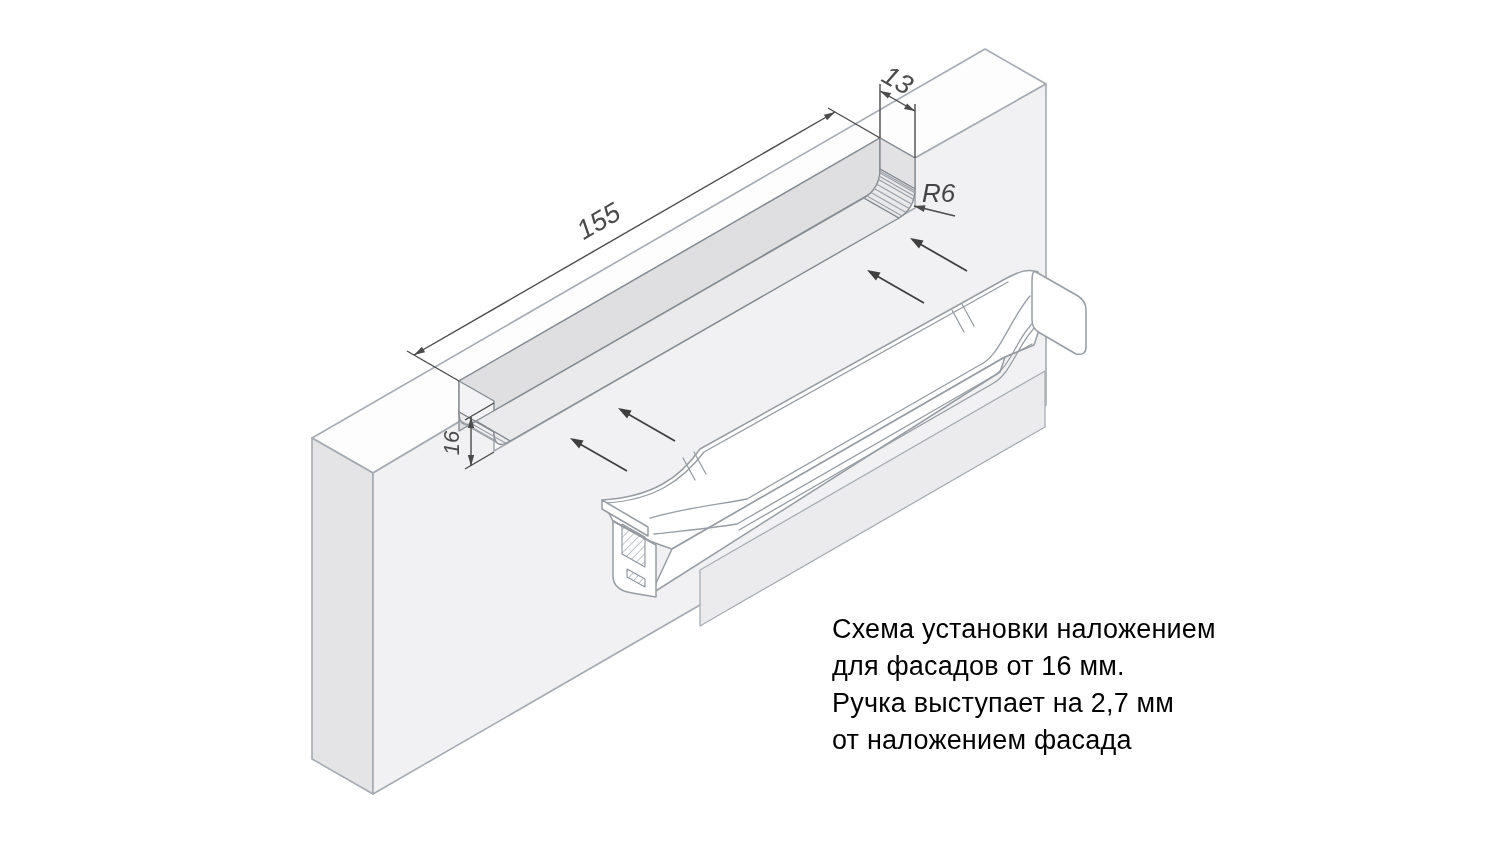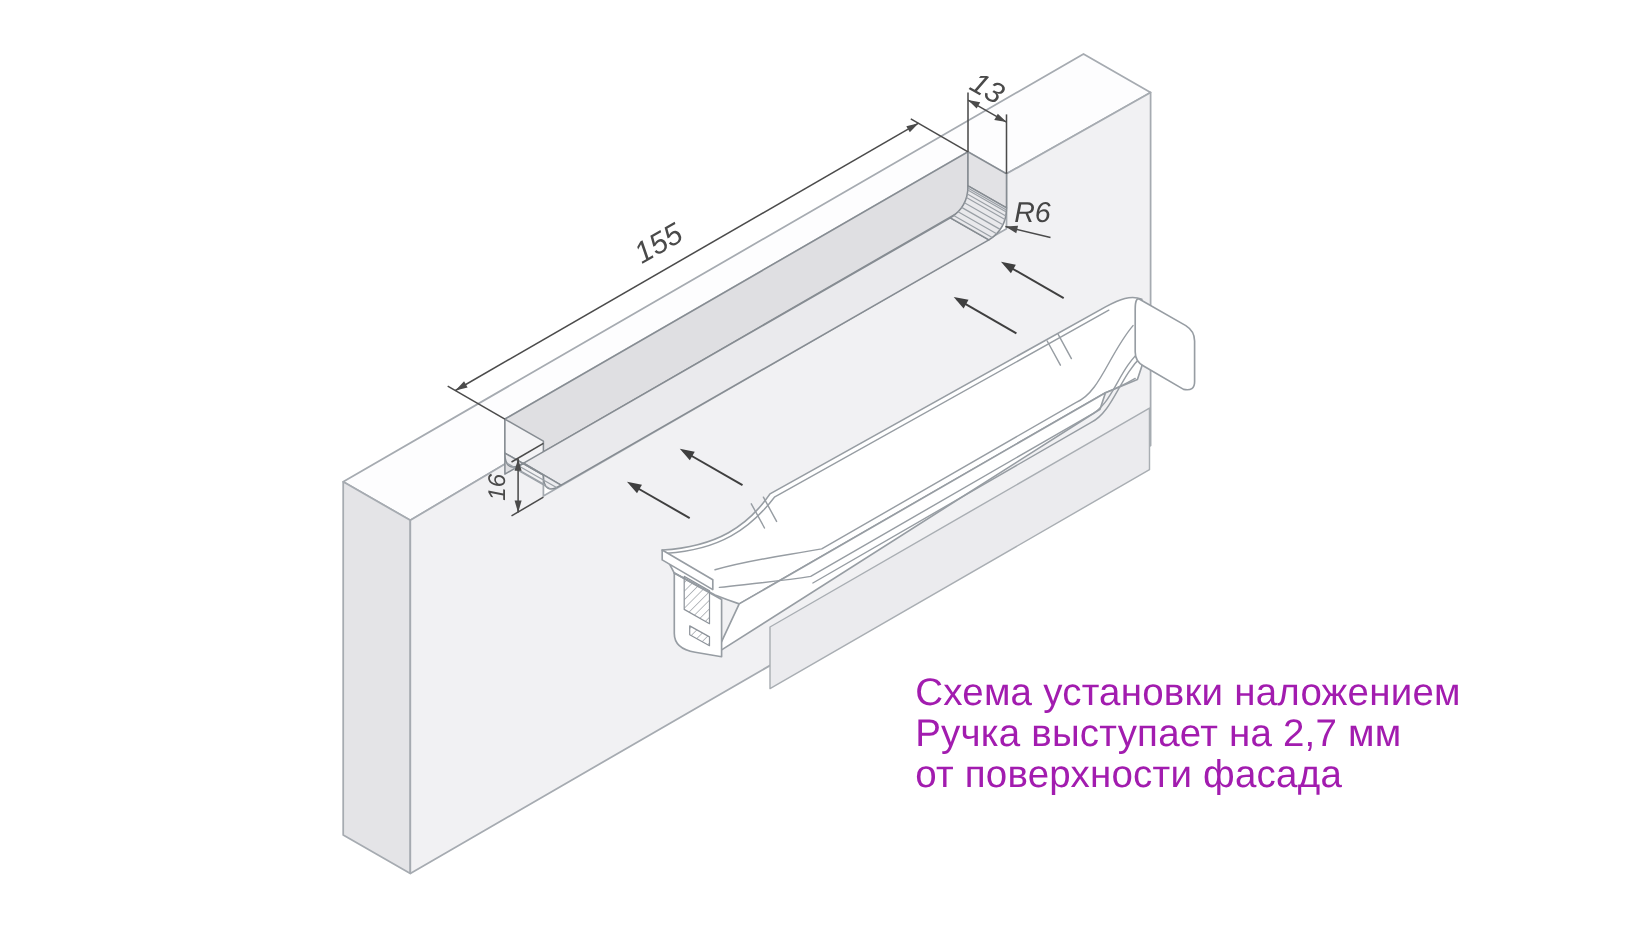--- a/index.html
+++ b/index.html
@@ -1,19 +1,19 @@
 <!DOCTYPE html>
 <html><head>
 <meta charset="utf-8">
 <style>
   html,body{margin:0;padding:0;background:#ffffff;}
   .stage{position:relative;width:1500px;height:844px;background:#ffffff;overflow:hidden;
          font-family:"Liberation Sans", sans-serif;}
   .stage svg{position:absolute;left:0;top:0;}
-  .caption{position:absolute;left:832px;top:611px;color:#a21caf;font-size:35px;
+  .caption{position:absolute;left:832px;top:611px;color:#000000;font-size:27px;
            line-height:37px;letter-spacing:0.2px;white-space:nowrap;}
   .dim-text{font-family:"Liberation Sans", sans-serif;font-size:27px;fill:#4a4a4a;font-style:italic;}
   .dim-text-sm{font-family:"Liberation Sans", sans-serif;font-size:22px;fill:#4a4a4a;font-style:italic;}
   .rad-text{font-family:"Liberation Sans", sans-serif;font-size:26px;fill:#454545;font-style:italic;}
 </style>
 </head>
 <body>
 
 <div class="stage">
 <svg width="1500" height="844" viewBox="0 0 1500 844">
@@ -132,16 +132,17 @@
     <path fill="#ffffff" d="M613,521 L656,545 L656,597 L632,593 Q613,590 613,576 Z"></path>
     <line x1="613" y1="521" x2="637" y2="534"></line>
 
     <path fill="url(#hatch45)" stroke="#8d939a" stroke-width="1.1" d="M622,524 L645,537 L645,567 L622,554 Z"></path>
     <path fill="url(#hatch45)" stroke="#8d939a" stroke-width="1.1" d="M627,569 L645,579 L645,587 L627,577 Z"></path>
   </g>
 </svg>
 
 <div class="caption">
   <div>Схема установки наложением</div>
+  <div>для фасадов от 16 мм.</div>
   <div>Ручка выступает на 2,7 мм</div>
-  <div>от поверхности фасада</div>
+  <div>от наложением фасада</div>
 </div>
 </div>
 
 </body></html>

